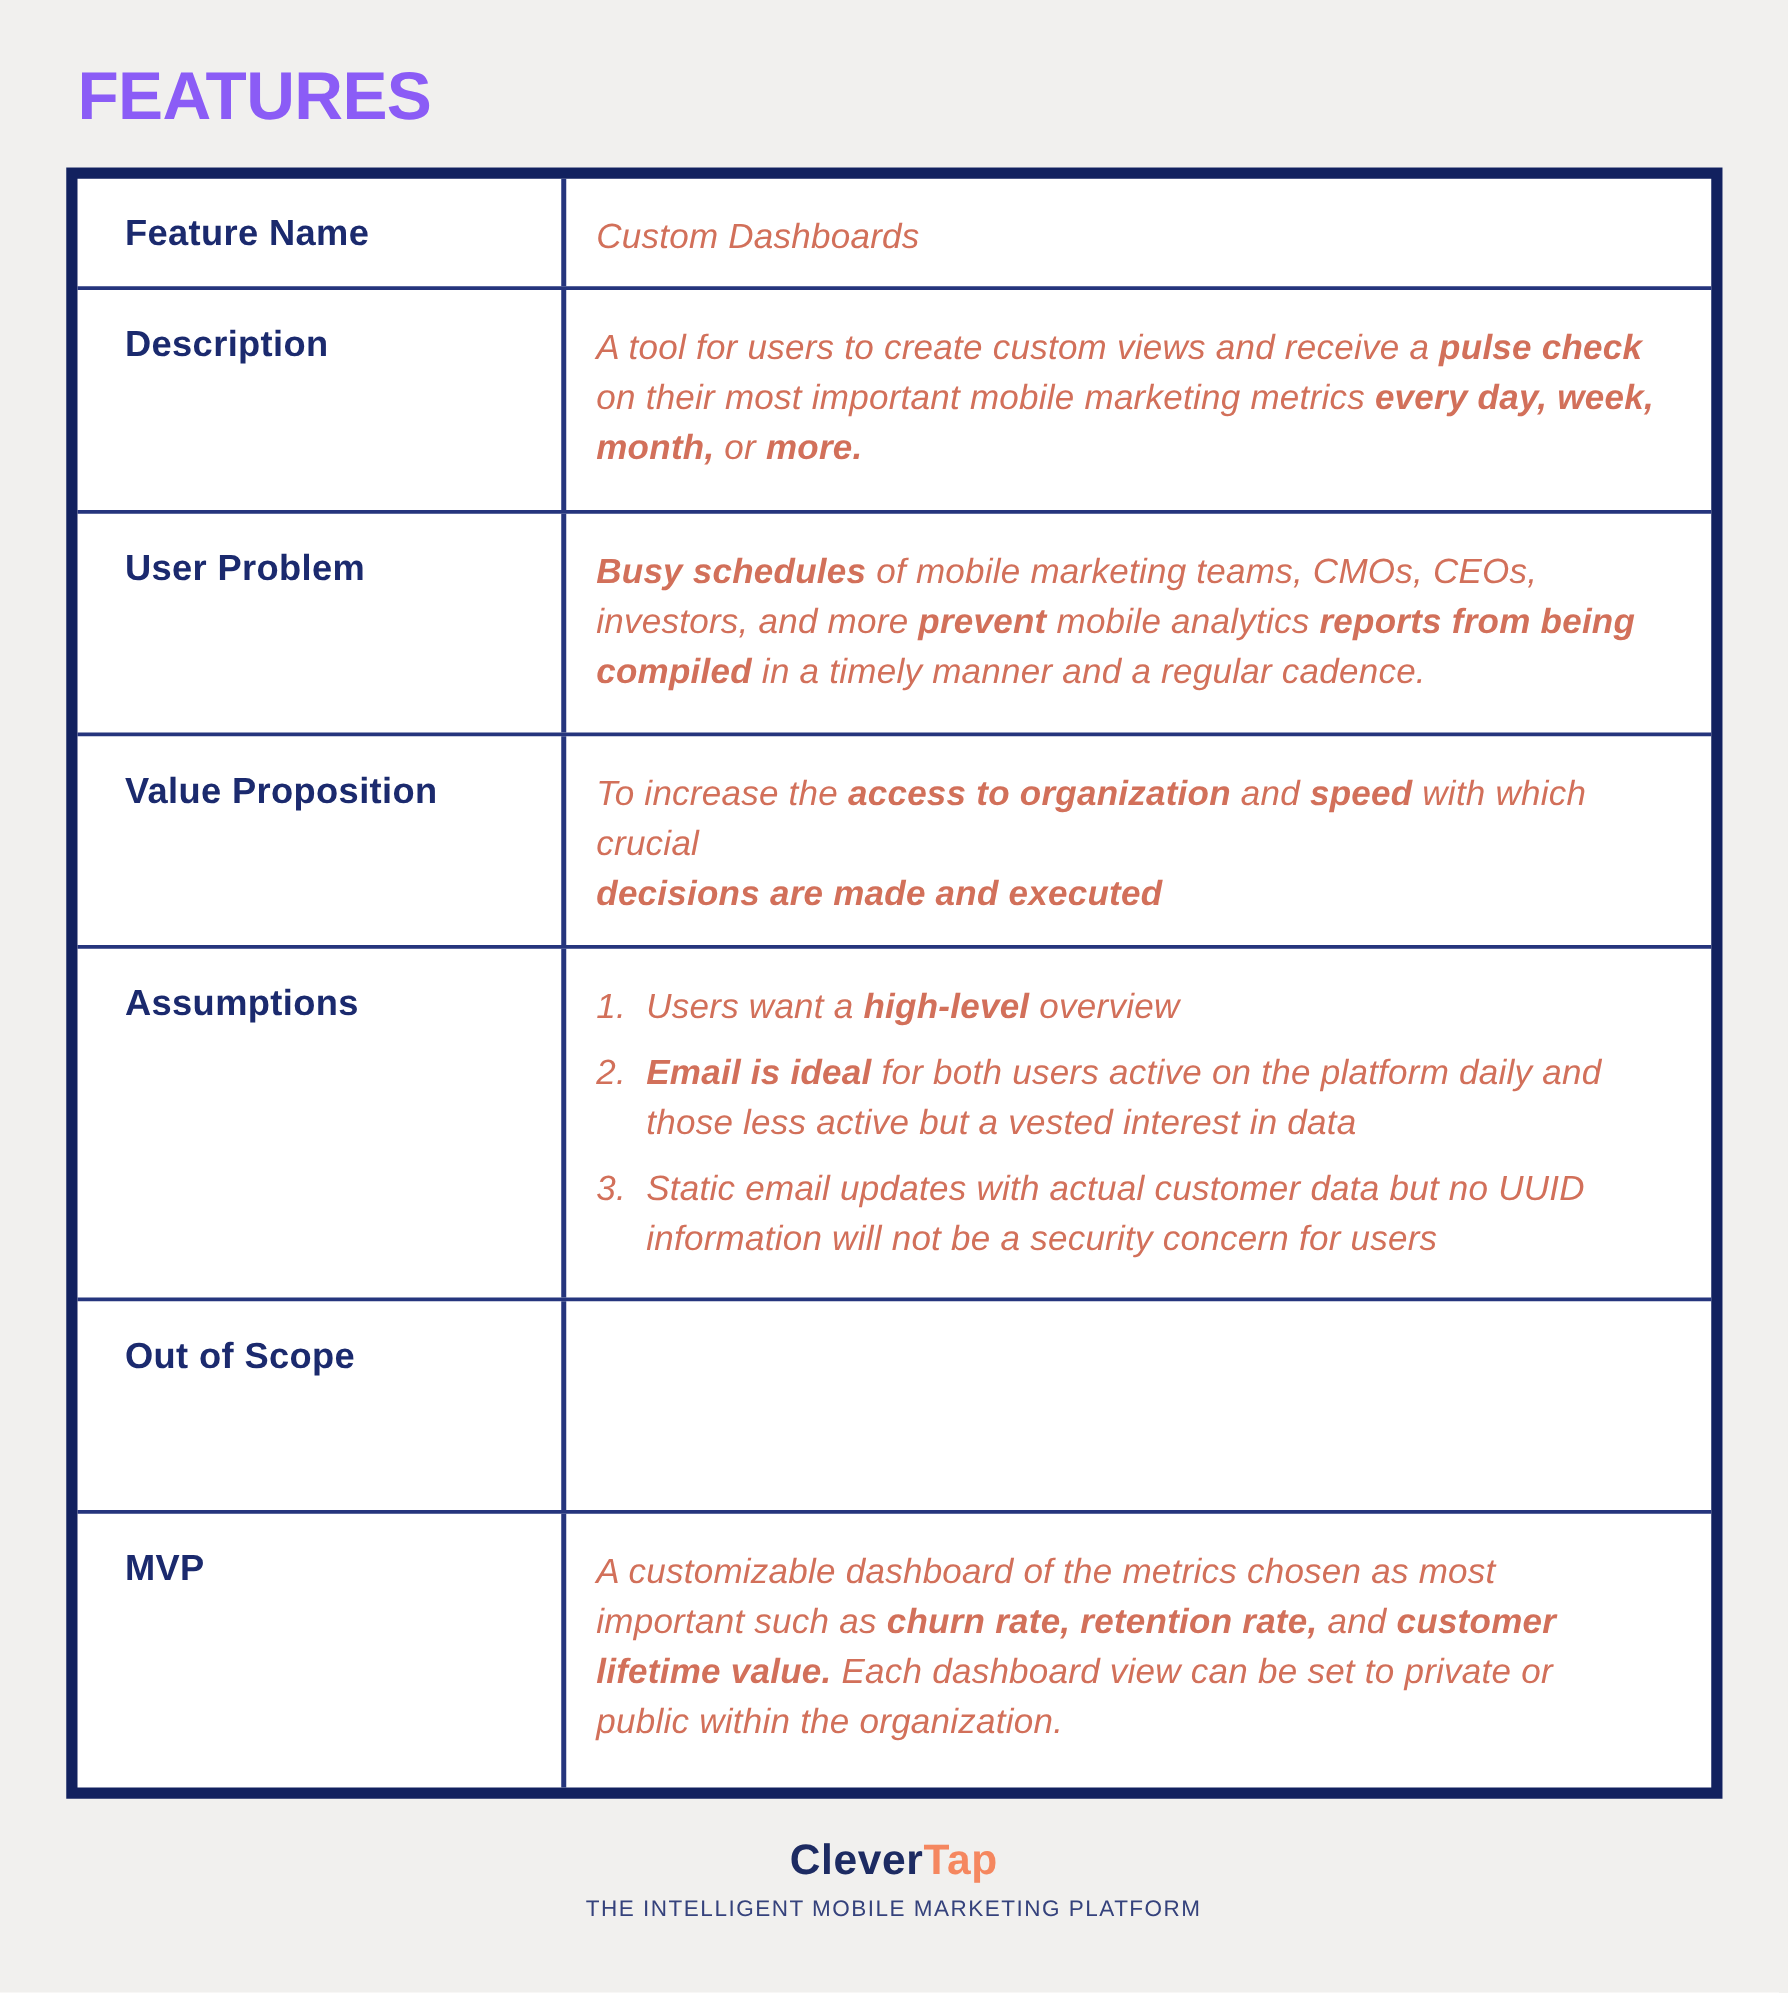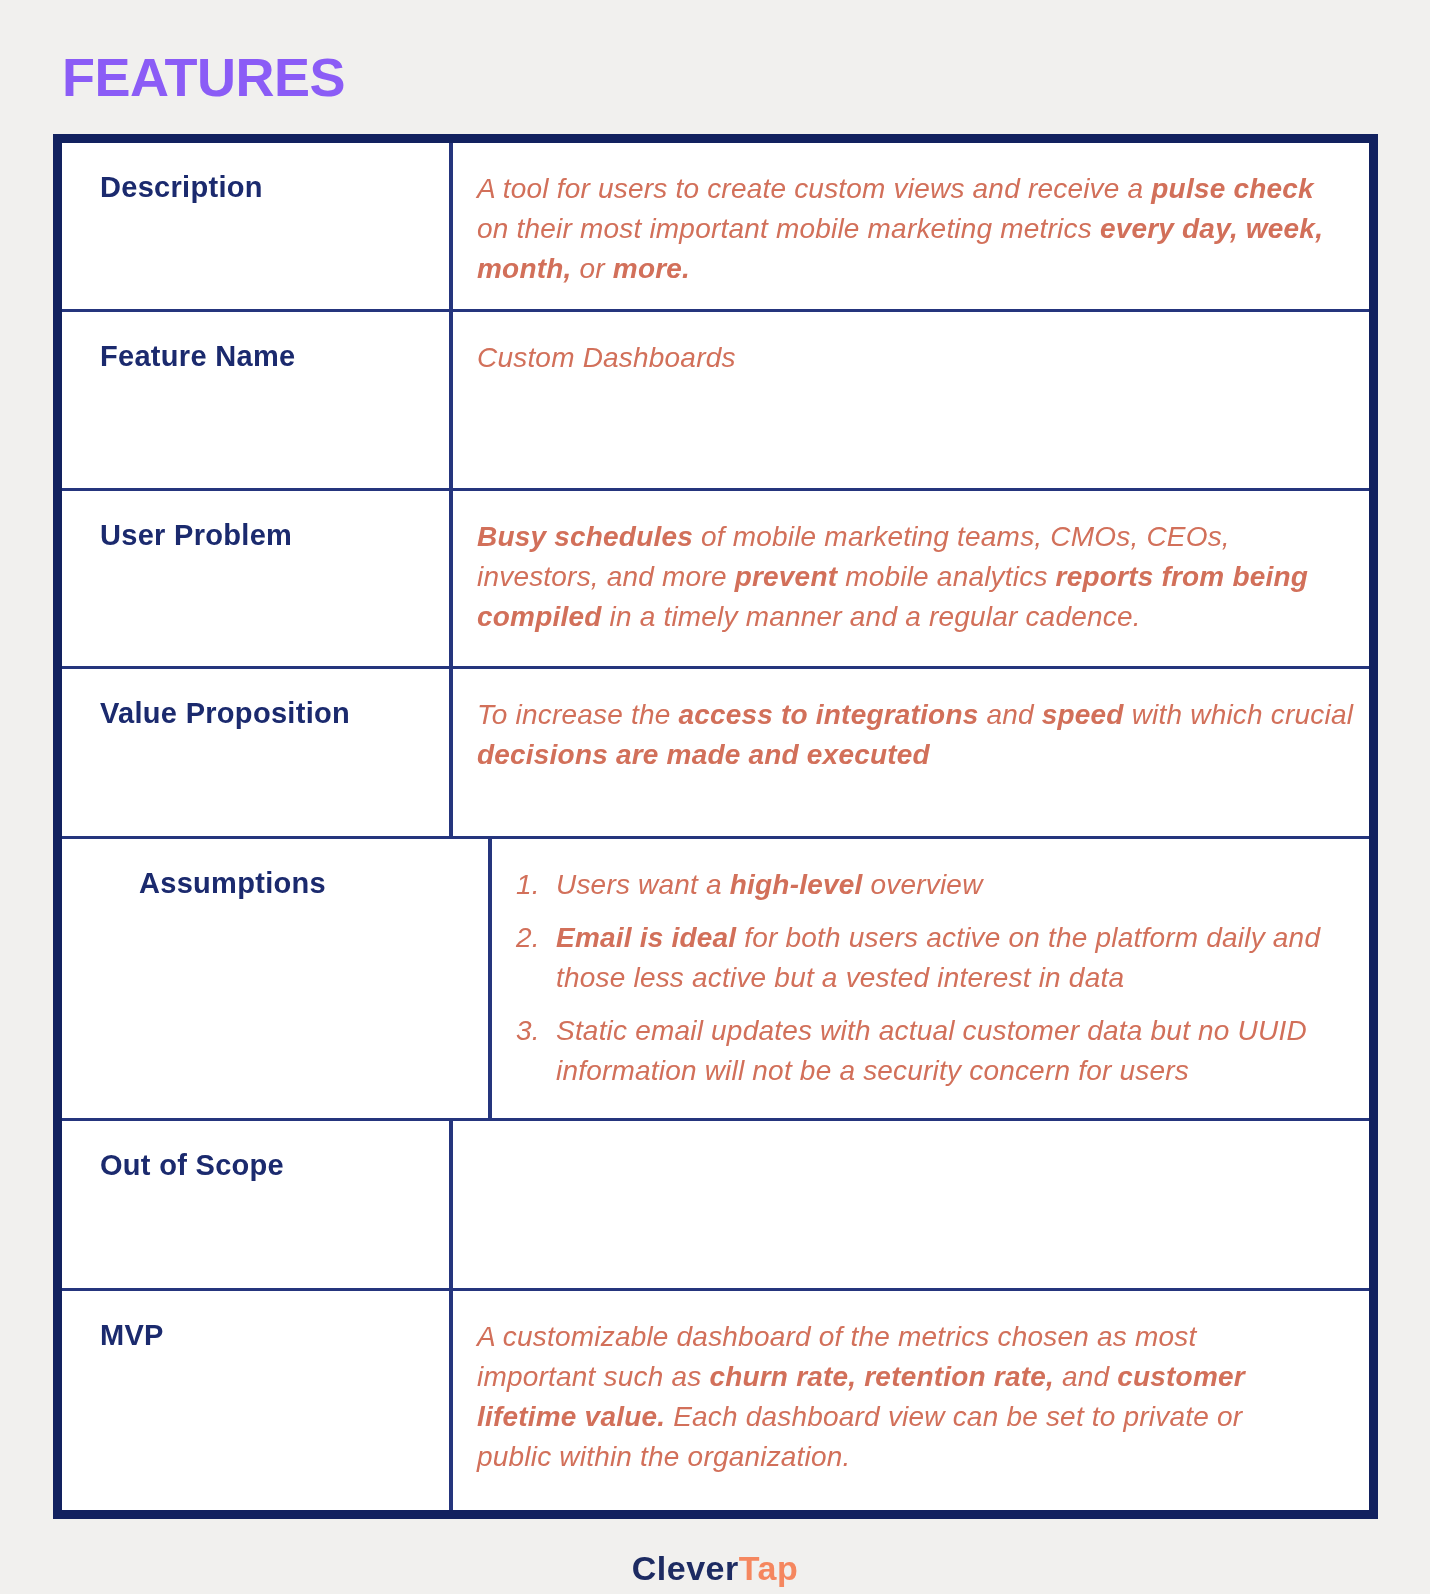--- a/index.html
+++ b/index.html
@@ -24,21 +24,21 @@
   .trow{
     display:flex;
     border-bottom:3px solid #25357d;
     box-sizing:border-box;
   }
   .trow:last-child{border-bottom:0;}
   .trow:nth-child(1){min-height:80px;}
   .trow:nth-child(2){min-height:179px;}
   .trow:nth-child(3){min-height:178px;}
   .trow:nth-child(4){min-height:170px;}
-  .trow:nth-child(5){min-height:282px;padding-left:39px;}
+  .trow:nth-child(5){min-height:282px;}
   .trow:nth-child(6){min-height:170px;}
   .trow:nth-child(7){min-height:219px;}
   .tlabel{
     flex:0 0 391px;
     box-sizing:border-box;
     border-right:4px solid #25357d;
     padding:28px 24px 20px 38px;
     font-size:29px;
     font-weight:bold;
     letter-spacing:0.3px;
@@ -73,41 +73,41 @@
 </style>
 </head>
 <body>
 
 <div class="page">
 
   <h1 class="page-title">FEATURES</h1>
 
   <div class="ftable" id="ftable">
       <div class="trow">
+        <div class="tlabel">Feature Name</div>
+        <div class="tvalue">
+          <div class="tpara"><span>Custom Dashboards</span></div>
+        </div>
+      </div>
+      <div class="trow">
         <div class="tlabel">Description</div>
         <div class="tvalue">
           <div class="tpara"><span>A tool for users to create custom views and receive a </span><span class="b">pulse check</span><br><span>on their most important mobile marketing metrics </span><span class="b">every day, week,</span><br><span class="b">month,</span><span> or </span><span class="b">more.</span></div>
-        </div>
-      </div>
-      <div class="trow">
-        <div class="tlabel">Feature Name</div>
-        <div class="tvalue">
-          <div class="tpara"><span>Custom Dashboards</span></div>
         </div>
       </div>
       <div class="trow">
         <div class="tlabel">User Problem</div>
         <div class="tvalue">
           <div class="tpara"><span class="b">Busy schedules</span><span> of mobile marketing teams, CMOs, CEOs,</span><br><span>investors, and more </span><span class="b">prevent</span><span> mobile analytics </span><span class="b">reports from being</span><br><span class="b">compiled</span><span> in a timely manner and a regular cadence.</span></div>
         </div>
       </div>
       <div class="trow">
         <div class="tlabel">Value Proposition</div>
         <div class="tvalue">
-          <div class="tpara"><span>To increase the </span><span class="b">access to integrations</span><span> and </span><span class="b">speed</span><span> with which crucial</span><br><span class="b">decisions are made and executed</span></div>
+          <div class="tpara"><span>To increase the </span><span class="b">access to organization</span><span> and </span><span class="b">speed</span><span> with which crucial</span><br><span class="b">decisions are made and executed</span></div>
         </div>
       </div>
       <div class="trow">
         <div class="tlabel">Assumptions</div>
         <div class="tvalue">
           <div class="litem">
             <span class="lnum">1.</span>
             <span class="ltext"><span>Users want a </span><span class="b">high-level</span><span> overview</span></span>
           </div>
           <div class="litem">

